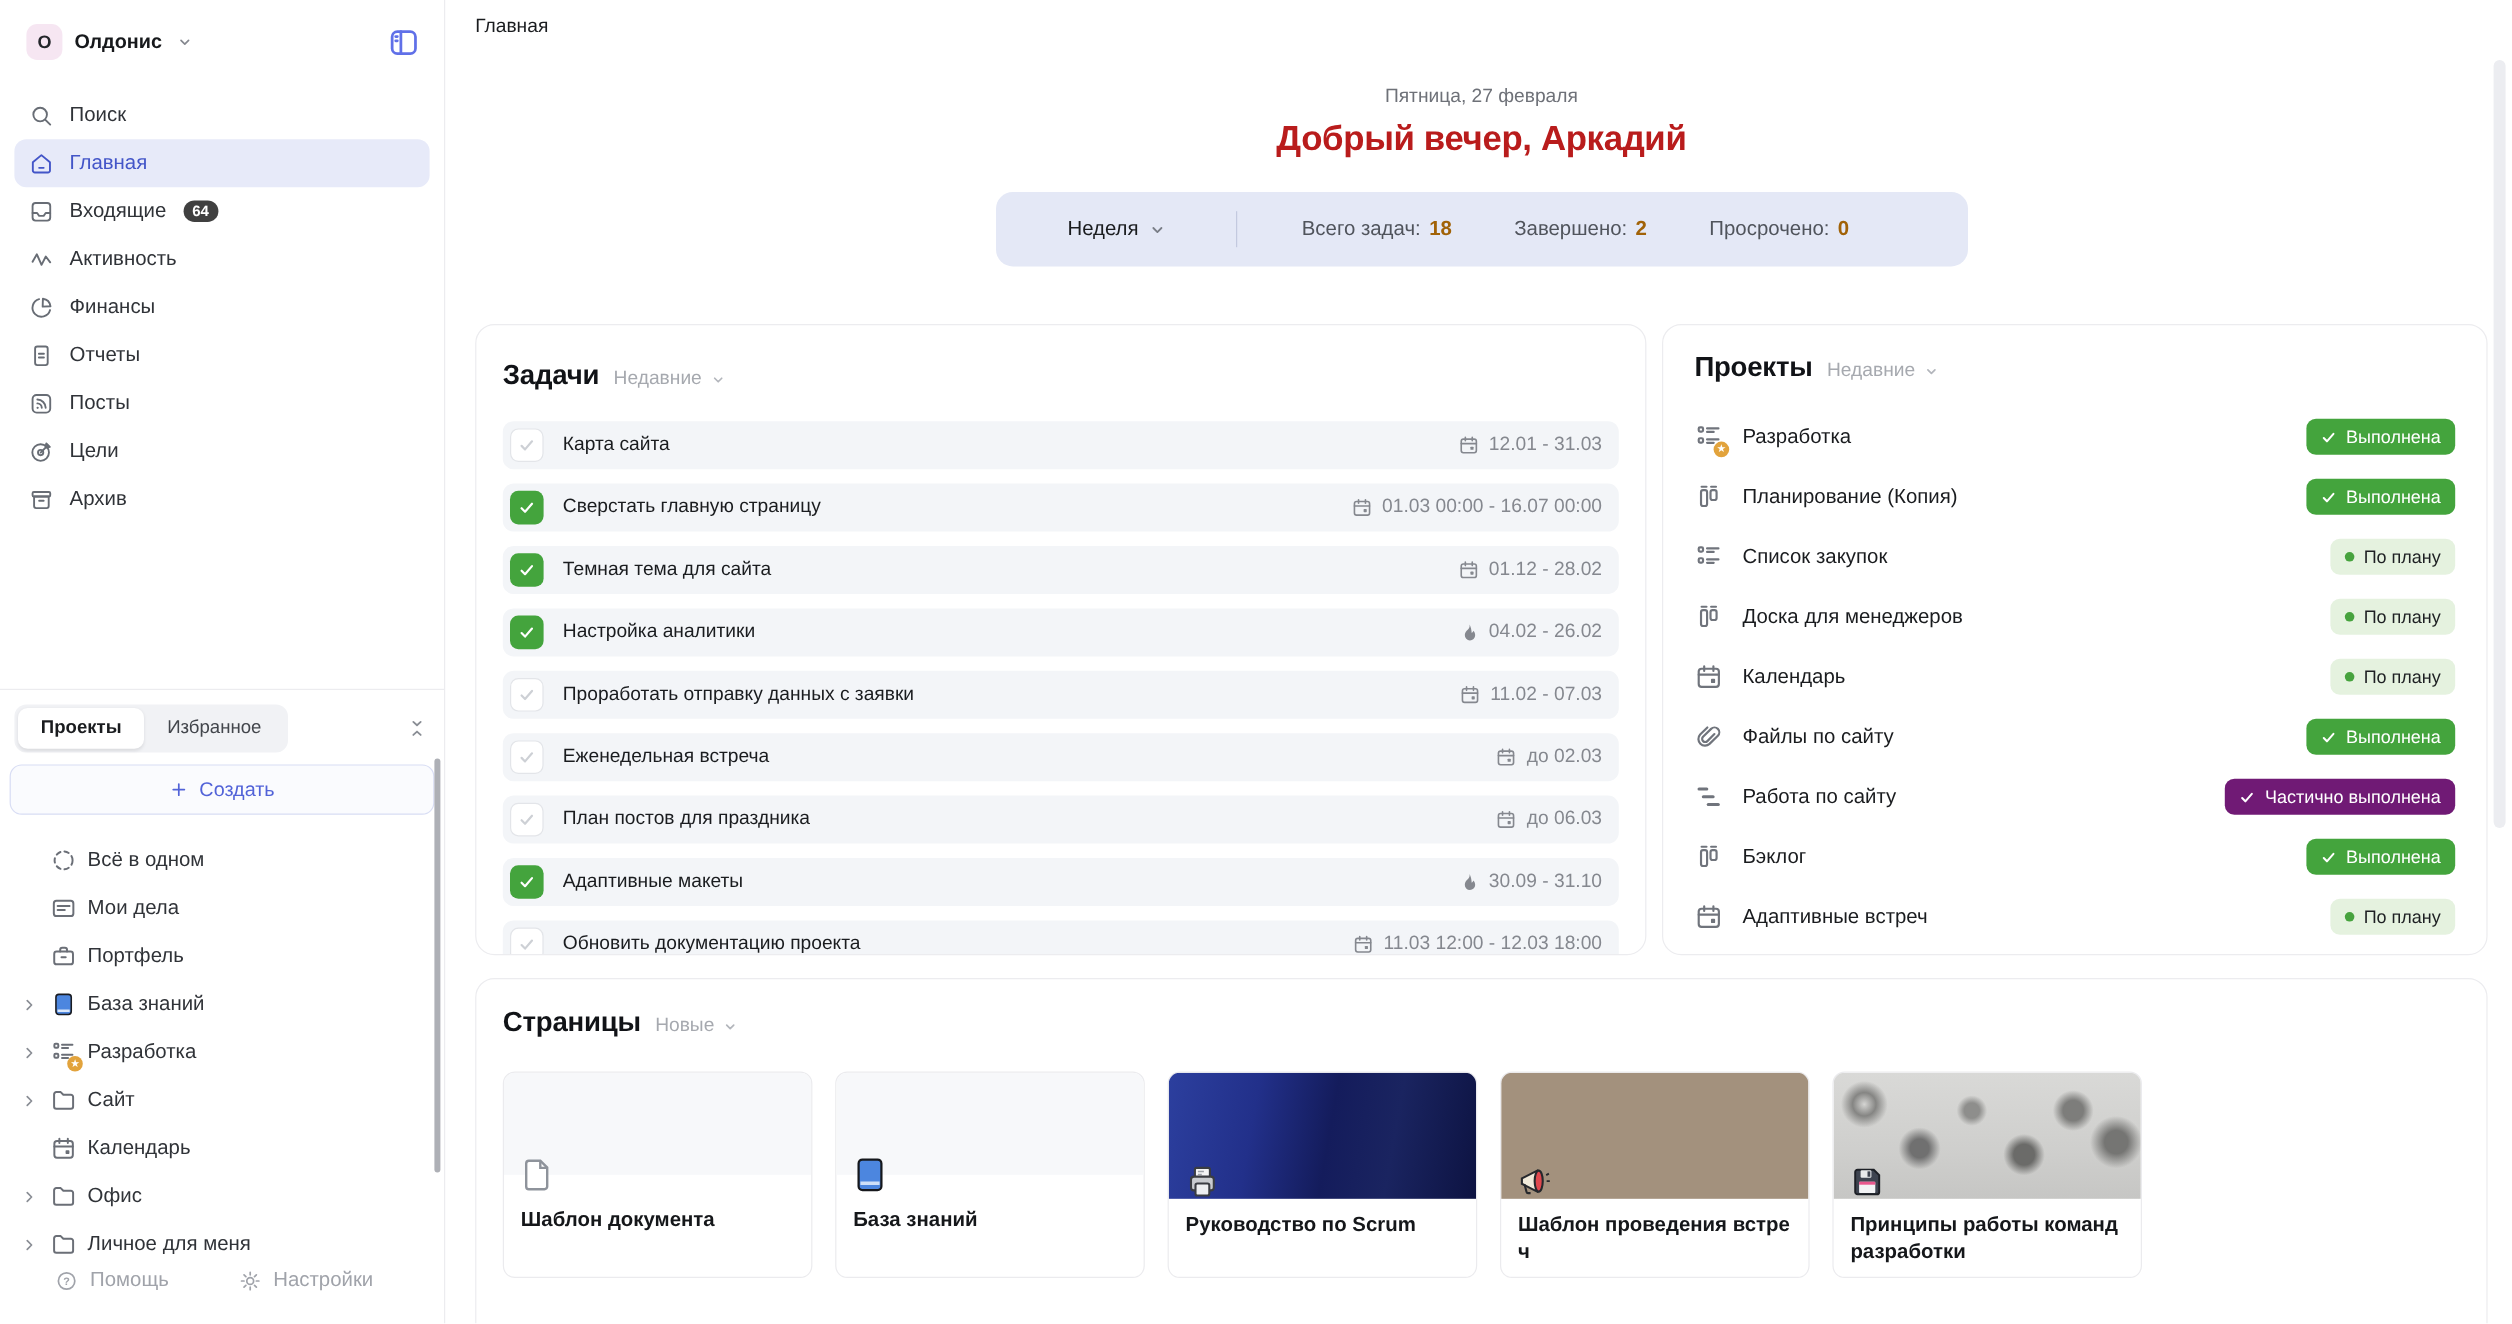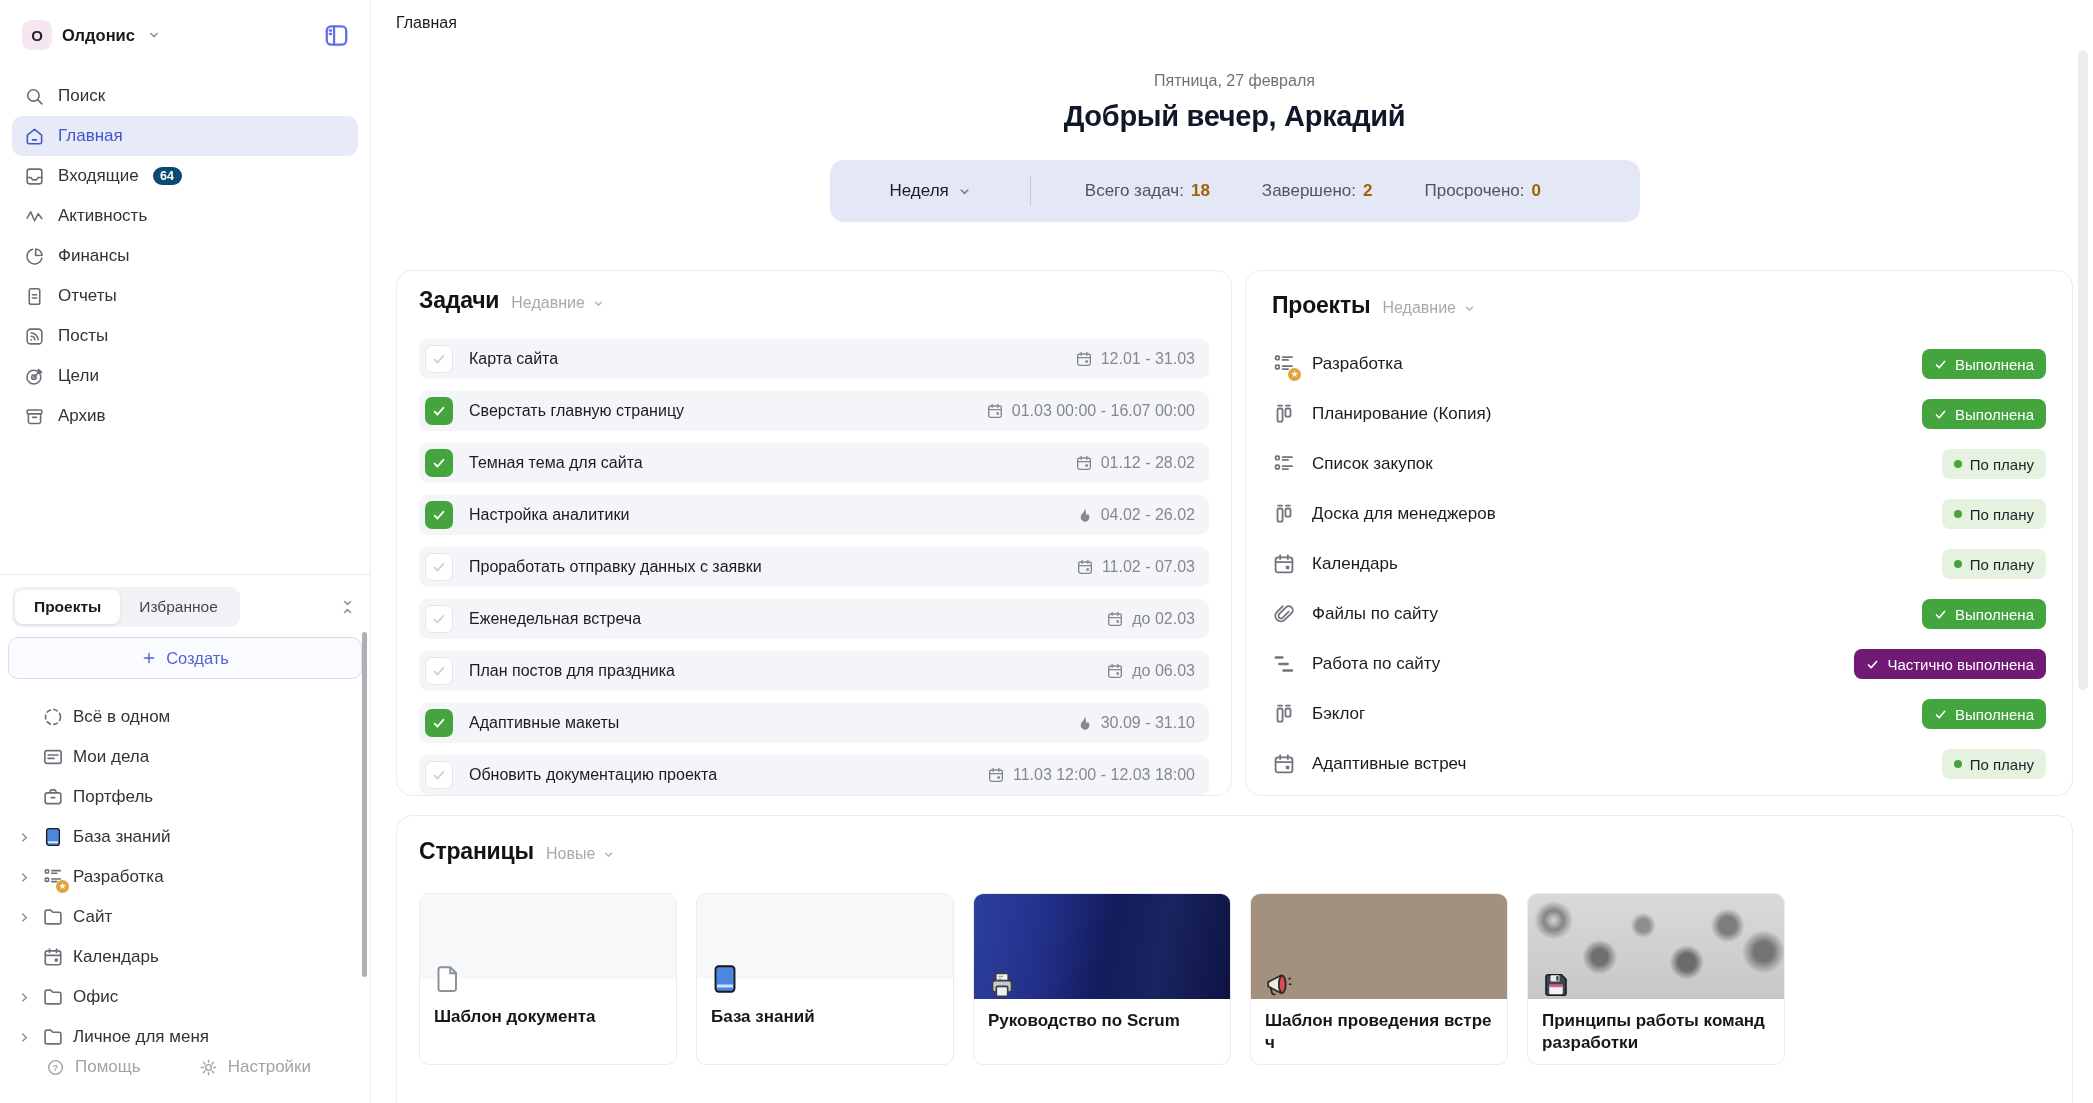--- a/index.html
+++ b/index.html
@@ -22,21 +22,21 @@
     font-size:15px;font-weight:700;display:flex;align-items:center;justify-content:center;}
   .ws-name{font-size:16.5px;font-weight:700;color:#17191C;}
   .ws-chev{width:14px;height:14px;color:#85888F;margin-left:2px;}
   .panel-btn{margin-left:auto;width:27px;height:27px;color:#6070E8;cursor:pointer;}
   .nav{margin-top:26px;padding:0 12px;display:flex;flex-direction:column;text-align:center;}
   .nav-item{height:40px;border-radius:10px;display:flex;align-items:center;gap:13px;
     padding:0 12px;font-size:17px;color:#303338;cursor:pointer;}
   .nav-item .ic{width:21px;height:21px;color:#686D75;}
   .nav-item.active{background:#E7EAF9;color:#4355C8;font-weight:500;}
   .nav-item.active .ic{color:#4355C8;}
-  .nav-badge{margin-left:1px;background:#0c4a6e;color:#fff;font-size:12.5px;font-weight:700;
+  .nav-badge{margin-left:1px;background:#404040;color:#fff;font-size:12.5px;font-weight:700;
     border-radius:10px;padding:2.5px 7.5px;line-height:1;}
   .side-spacer{flex:1;}
   .side-divider{border:none;border-top:1px solid #ECECEF;margin:0;}
   .tabs-row{display:flex;align-items:center;padding:12px 14px 0 12px;}
   .tabs{display:inline-flex;background:#F1F2F5;border-radius:10px;padding:3px;}
   .tab{padding:8px 19px;border-radius:8px;font-size:15.5px;color:#43464C;font-weight:500;cursor:pointer;}
   .tab.active{background:#fff;color:#1A1C1F;font-weight:700;box-shadow:0 1px 3px rgba(20,22,28,.10);}
   .collapse-btn{margin-left:auto;width:17px;height:20px;color:#8A8E95;cursor:pointer;}
   .create-btn{margin:10px 8px 0;height:42px;border:1.5px solid #D8DDF4;border-radius:10px;
     background:#FAFBFE;color:#5263D8;font-size:16.5px;font-weight:500;display:flex;
@@ -53,33 +53,33 @@
   .side-scrollbar{position:absolute;right:3px;top:632px;width:5px;height:345px;
     border-radius:3px;background:#AEB0B6;}
   .star-badge{position:absolute;right:-5px;bottom:-5px;width:13px;height:13px;border-radius:50%;
     background:#E2A33C;color:#fff;font-size:9px;line-height:13px;text-align:center;font-weight:700;}
 
   
   .main{flex:1;position:relative;padding:0 20px 0 25px;box-sizing:border-box;overflow:hidden;}
   .breadcrumb{padding-top:14px;font-size:16px;color:#1A1C1F;}
   .hero{display:flex;flex-direction:column;align-items:center;}
   .hero-date{margin-top:40px;font-size:16px;color:#6E7178;}
-  .hero-title{margin-top:10px;font-size:29px;font-weight:700;letter-spacing:-.3px;color:#0f172a;}
+  .hero-title{margin-top:10px;font-size:29px;font-weight:700;letter-spacing:-.3px;color:#b91c1c;}
   .stats-bar{margin-top:27px;width:810px;height:62px;background:#E4E8F6;border-radius:14px;
     display:flex;align-items:center;padding:0 0 0 60px;box-sizing:border-box;font-size:17px;}
   .period{display:flex;align-items:center;gap:8px;color:#1A1C1F;cursor:pointer;}
   .period .ic{width:15px;height:15px;color:#7A7E87;}
   .stats-div{width:1px;height:30px;background:#C3C9DF;margin:0 54px 0 58px;}
   .stat{display:flex;align-items:center;gap:7px;margin-right:52px;}
   .stat .lbl{color:#50545C;}
   .stat .val{color:#a16207;font-weight:700;text-align:center;}
 
   .cards-row{display:flex;gap:13px;margin-top:48px;}
   .card{background:#fff;border:1px solid #ECECEF;border-radius:16px;box-sizing:border-box;overflow:hidden;}
-  .card.tasks{width:836px;height:526px;padding:16px 22px 0;}
+  .card.tasks{width:976px;height:526px;padding:28px 22px 0;}
   .card.projects{flex:1;height:526px;padding:21px 26px 0;}
   .card-head{display:flex;align-items:baseline;gap:12px;}
   .card-title{font-size:23px;font-weight:700;color:#111317;letter-spacing:-.2px;}
   .card-filter{display:flex;align-items:center;gap:7px;font-size:16px;color:#A6A9AF;cursor:pointer;}
   .card-filter .ic{width:13px;height:13px;color:#B3B6BC;}
 
   .task-list{margin-top:25px;display:flex;flex-direction:column;gap:12px;}
   .task-row{height:40px;flex:none;background:#F3F5F8;border-radius:9px;display:flex;
     align-items:center;gap:16px;padding:0 14px 0 6px;cursor:pointer;}
   .checkbox{width:28px;height:28px;border-radius:7px;box-sizing:border-box;display:flex;

